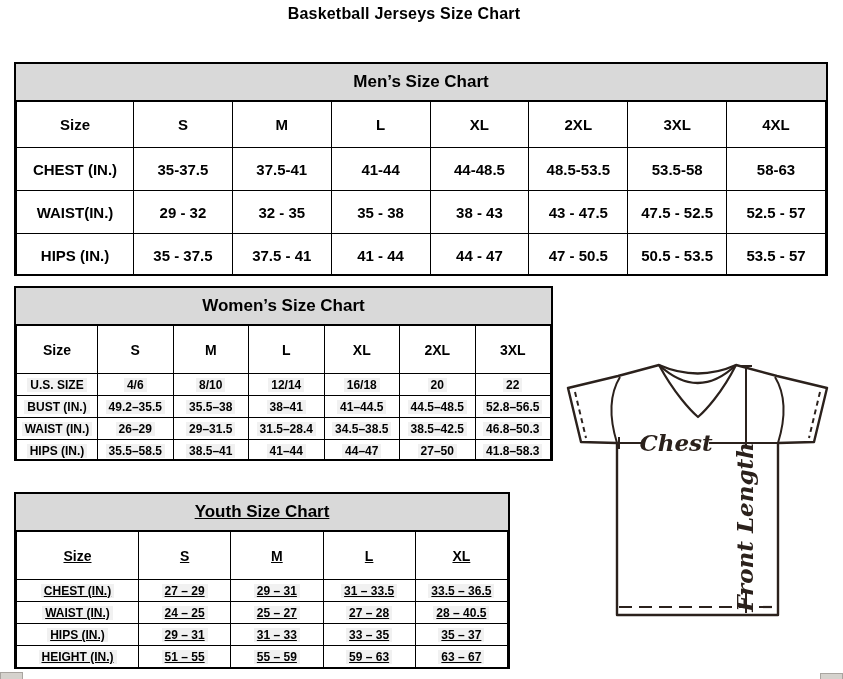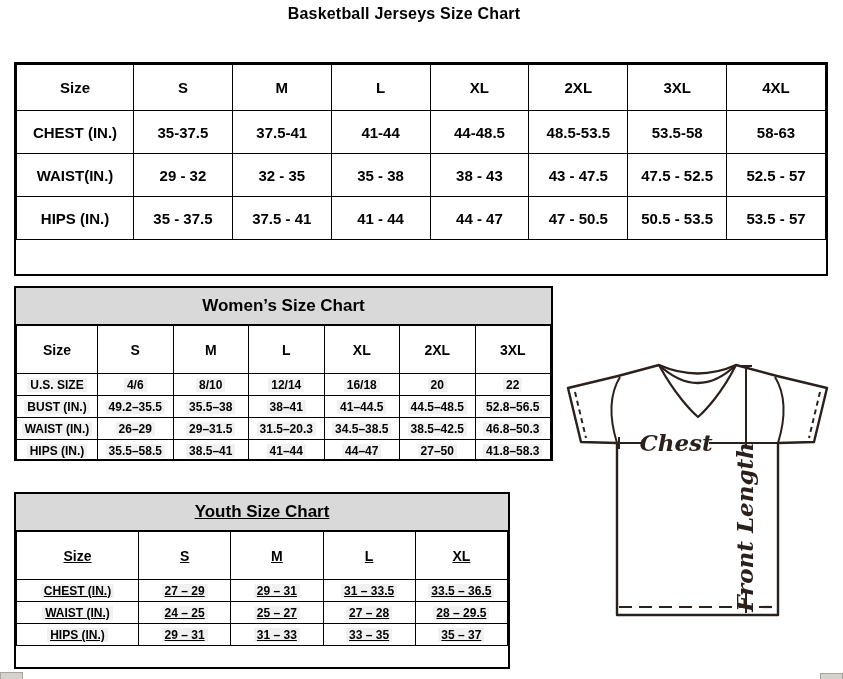--- a/index.html
+++ b/index.html
@@ -46,20 +46,21 @@
   #sb-right{left:820px;top:673px;width:23px;height:10px;}
 </style>
 </head>
 <body>
 
 <div class="page">
 
   <div class="page-title">Basketball Jerseys Size Chart</div>
 
   <div class="chart-box" id="mens">
+      <div class="t-title">Men’s Size Chart</div>
       <table>
         <tbody>
           <tr class="size-row">
             <td><span class="hl">Size</span></td>
             <td><span class="hl">S</span></td>
             <td><span class="hl">M</span></td>
             <td><span class="hl">L</span></td>
             <td><span class="hl">XL</span></td>
             <td><span class="hl">2XL</span></td>
             <td><span class="hl">3XL</span></td>
@@ -126,21 +127,21 @@
             <td><span class="hl">35.5–38</span></td>
             <td><span class="hl">38–41</span></td>
             <td><span class="hl">41–44.5</span></td>
             <td><span class="hl">44.5–48.5</span></td>
             <td><span class="hl">52.8–56.5</span></td>
           </tr>
           <tr class="data-row">
             <td><span class="hl">WAIST (IN.)</span></td>
             <td><span class="hl">26–29</span></td>
             <td><span class="hl">29–31.5</span></td>
-            <td><span class="hl">31.5–20.3</span></td>
+            <td><span class="hl">31.5–28.4</span></td>
             <td><span class="hl">34.5–38.5</span></td>
             <td><span class="hl">38.5–42.5</span></td>
             <td><span class="hl">46.8–50.3</span></td>
           </tr>
           <tr class="data-row">
             <td><span class="hl">HIPS (IN.)</span></td>
             <td><span class="hl">35.5–58.5</span></td>
             <td><span class="hl">38.5–41</span></td>
             <td><span class="hl">41–44</span></td>
             <td><span class="hl">44–47</span></td>
@@ -166,28 +167,35 @@
             <td><span class="hl">27 – 29</span></td>
             <td><span class="hl">29 – 31</span></td>
             <td><span class="hl">31 – 33.5</span></td>
             <td><span class="hl">33.5 – 36.5</span></td>
           </tr>
           <tr class="data-row">
             <td><span class="hl">WAIST (IN.)</span></td>
             <td><span class="hl">24 – 25</span></td>
             <td><span class="hl">25 – 27</span></td>
             <td><span class="hl">27 – 28</span></td>
-            <td><span class="hl">28 – 29.5</span></td>
+            <td><span class="hl">28 – 40.5</span></td>
           </tr>
           <tr class="data-row">
             <td><span class="hl">HIPS (IN.)</span></td>
             <td><span class="hl">29 – 31</span></td>
             <td><span class="hl">31 – 33</span></td>
             <td><span class="hl">33 – 35</span></td>
             <td><span class="hl">35 – 37</span></td>
+          </tr>
+          <tr class="data-row">
+            <td><span class="hl">HEIGHT (IN.)</span></td>
+            <td><span class="hl">51 – 55</span></td>
+            <td><span class="hl">55 – 59</span></td>
+            <td><span class="hl">59 – 63</span></td>
+            <td><span class="hl">63 – 67</span></td>
           </tr>
         </tbody>
       </table>
     </div>
 
   <div class="jersey-wrap">
     <svg width="284" height="266" viewBox="0 0 284 266">
       <g stroke="#2b211c" fill="none" stroke-linejoin="round" stroke-linecap="butt">
 
         <path stroke-width="2.4" fill="#ffffff" d="M103,10 L62,21 L12,33 L25,87 L61,88 L61,260 L222,260 L222,88 L258,87 L271,33 L221,21 L180,10 Q142,27 103,10 Z"></path>

